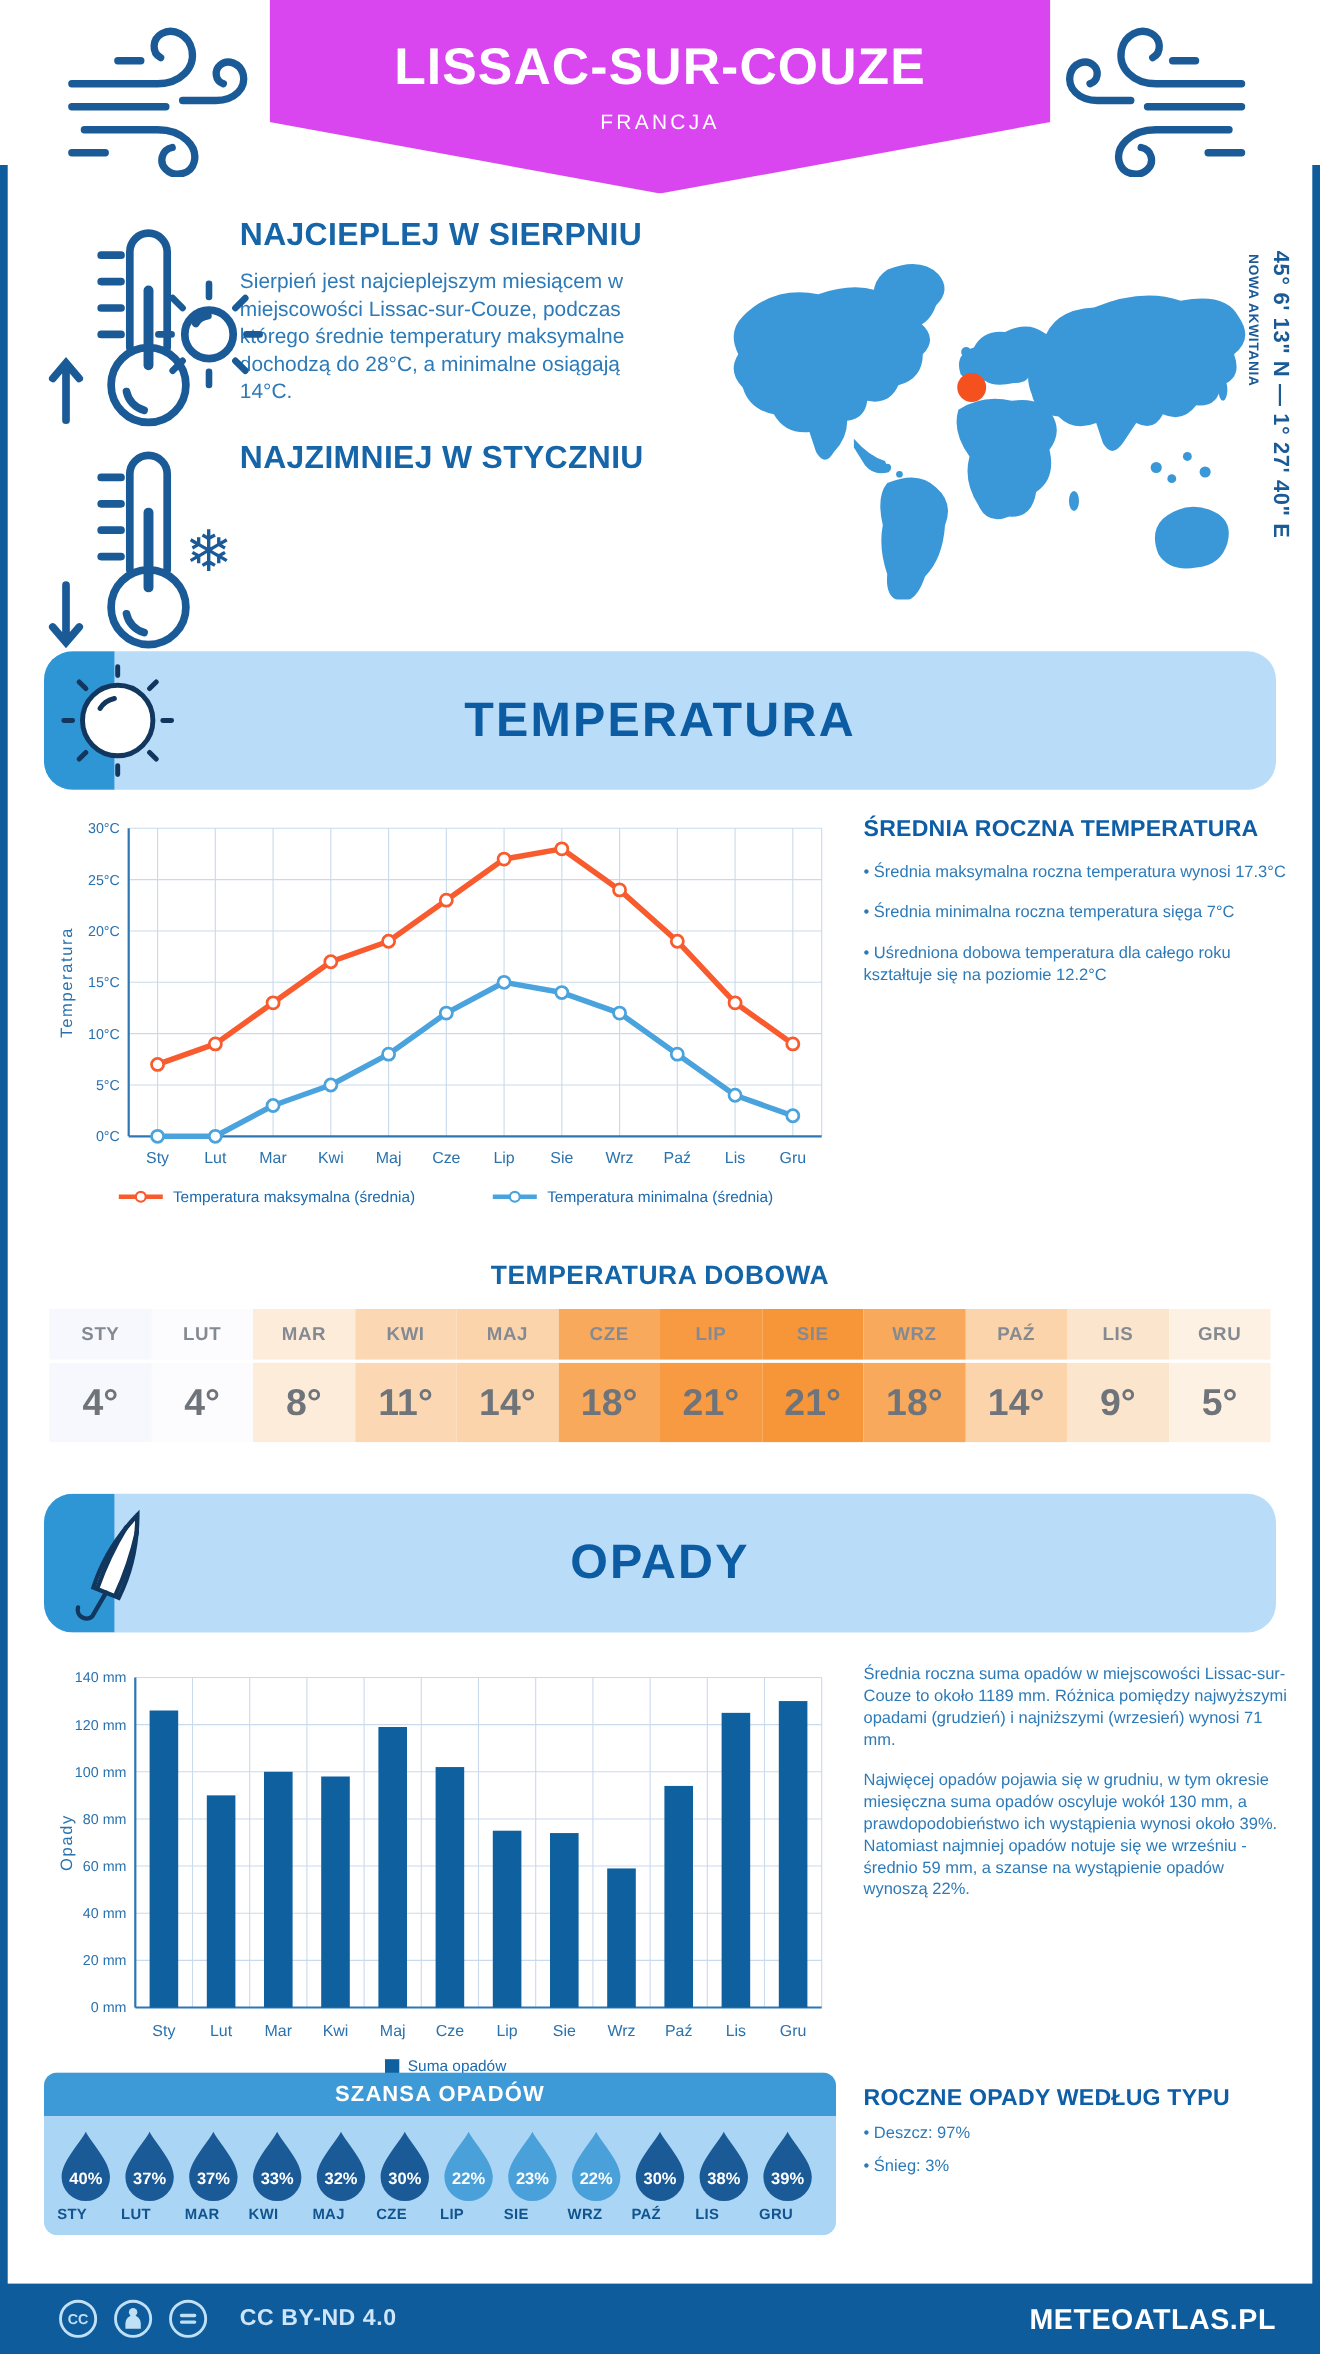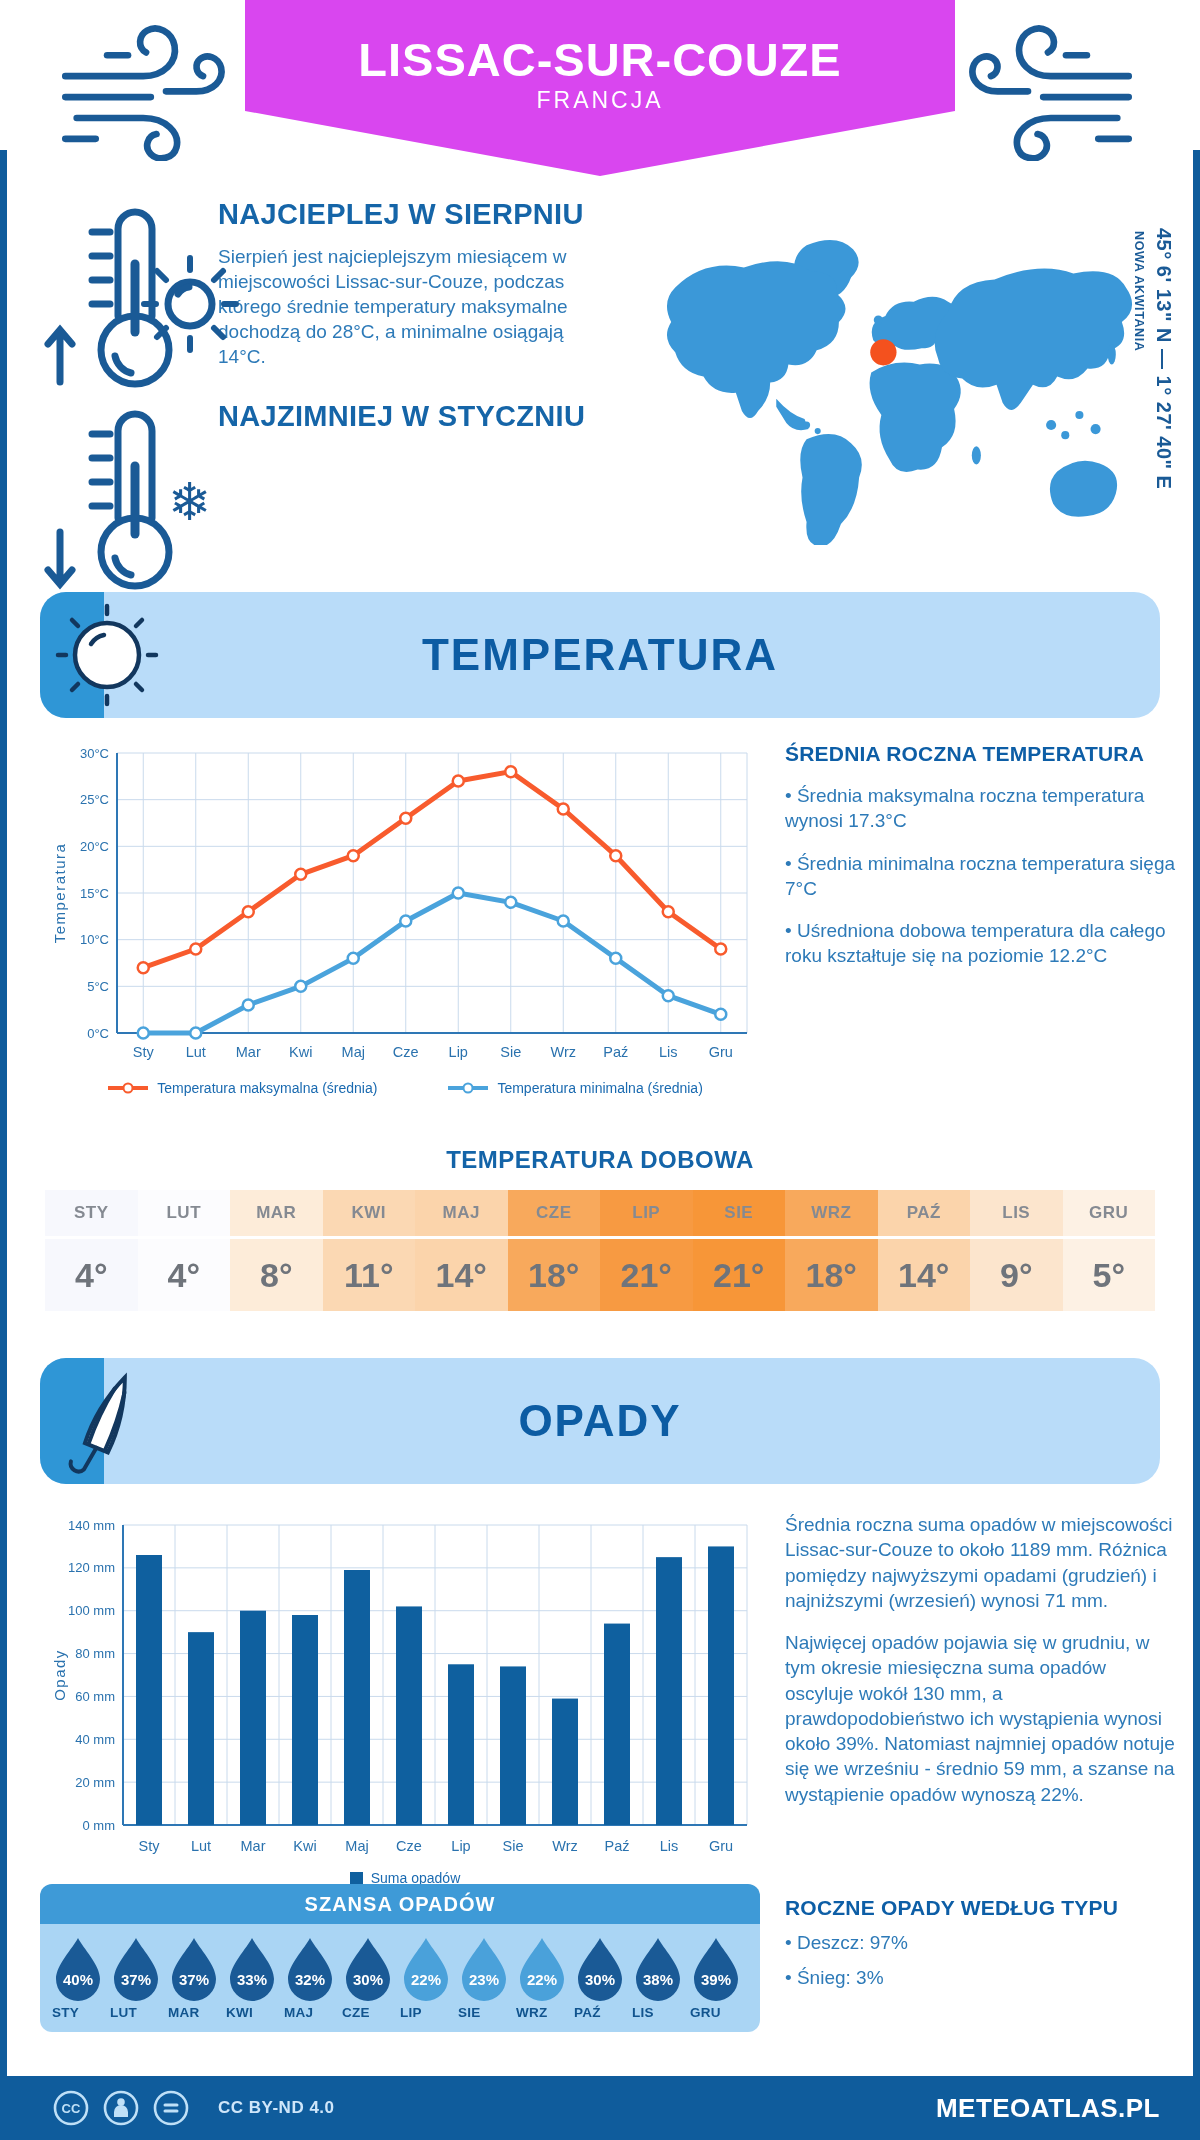--- a/index.html
+++ b/index.html
@@ -6,21 +6,21 @@
   #page{position:relative;width:1200px;height:2140px;background:#fff;overflow:hidden;
         font-family:"Liberation Sans",sans-serif;}
   .edge{position:absolute;top:150px;bottom:0;width:7px;background:#0f5c9c;}
   .edge.left{left:0}.edge.right{right:0}
 
   
   .banner{position:absolute;left:245px;top:0;width:710px;height:176px;background:#d946ef;
           clip-path:polygon(0 0,100% 0,100% 63%,50% 100%,0 63%);}
   .banner h1{margin:0;padding-top:32px;text-align:center;color:#fff;font-size:47px;
              font-weight:bold;letter-spacing:1px;}
-  .banner .country{text-align:center;color:#fff;font-size:23px;letter-spacing:3px;}
+  .banner .country{text-align:center;color:#fff;font-size:19px;letter-spacing:3px;margin-top:14px;}
   .windL{position:absolute;left:52px;top:16px;}
   .windR{position:absolute;left:952px;top:16px;transform:scaleX(-1);}
 
   
   .hl{position:absolute;left:40px;width:620px;}
   #hl1{top:198px}#hl2{top:400px}
   .hl .icon{position:absolute;left:0;top:6px;}
   .hl h2{margin:0 0 13px 178px;font-size:29px;color:#1565a8;letter-spacing:.3px;}
   .hl p{margin:0 0 0 178px;font-size:19px;line-height:1.32;color:#2d7ab8;width:398px;}
 
@@ -50,21 +50,21 @@
                justify-content:center;gap:70px;}
   .lg{display:flex;align-items:center;gap:8px;font-size:14px;color:#1a6ab0;text-align:right;}
   #precip-legend{position:absolute;left:45px;top:1870px;width:720px;display:flex;
                  justify-content:center;align-items:center;gap:8px;font-size:14px;color:#1a6ab0;}
   .sq{width:13px;height:13px;background:#0f609f;display:inline-block;}
 
   
   .panel{position:absolute;left:785px;width:390px;}
   #temp-panel{top:742px}#precip-panel{top:1512px}#types{top:1896px}
   .panel h3{font-size:21px;color:#0d5ea6;margin:0 0 4px;letter-spacing:.2px;}
-  .panel p{font-size:19px;color:#2d7ab8;line-height:1.33;margin:17px 0 0;}
+  .panel p{font-size:15px;color:#2d7ab8;line-height:1.33;margin:17px 0 0;}
   #types p{margin:10px 0 0;}
 
   
   #daily-title{position:absolute;left:0;right:0;top:1146px;text-align:center;
       font-size:24px;font-weight:bold;color:#1464a8;letter-spacing:.5px;}
   #daily-table{position:absolute;left:45px;top:1190px;width:1110px;display:flex;}
   .dt-col{flex:1;display:flex;flex-direction:column;}
   .dt-m{height:46px;display:flex;align-items:center;justify-content:center;
         font-weight:bold;font-size:17px;color:#858a92;letter-spacing:.5px;}
   .dt-v{height:72px;margin-top:3px;display:flex;align-items:center;justify-content:center;
@@ -75,21 +75,21 @@
   .sz-head{height:40px;background:#3e9ad7;color:#fff;display:flex;align-items:center;
            justify-content:center;font-weight:bold;font-size:20px;letter-spacing:1px;}
   .sz-body{background:#aad5f4;padding:12px 12px 12px;display:flex;}
   .sz-item{flex:1;display:flex;flex-direction:column;align-items:flex-start;}
   .sz-label{margin-top:3px;font-size:13.5px;font-weight:bold;color:#11548e;letter-spacing:.3px;}
 
   
   #footer{position:absolute;left:0;top:2076px;width:1200px;height:64px;background:#0f5c9c;
           display:flex;align-items:center;justify-content:flex-end;}
   .cc-group{display:flex;gap:12px;margin-left:52px;align-items:center;}
-  .cc-label{color:#cfe6fa;font-weight:bold;font-size:17px;margin-left:16px;letter-spacing:.5px;}
+  .cc-label{color:#cfe6fa;font-weight:bold;font-size:21px;margin-left:16px;letter-spacing:.5px;}
   .site{margin-left:auto;margin-right:40px;color:#fff;font-weight:bold;font-size:26px;
         letter-spacing:.5px;}
   .flake{font-family:"DejaVu Sans",sans-serif;font-size:52px;color:#1a5a96;
          position:absolute;left:128px;top:72px;}
 </style>
 </head>
 <body>
 
 <div id="page">
   <div class="edge left"></div>

